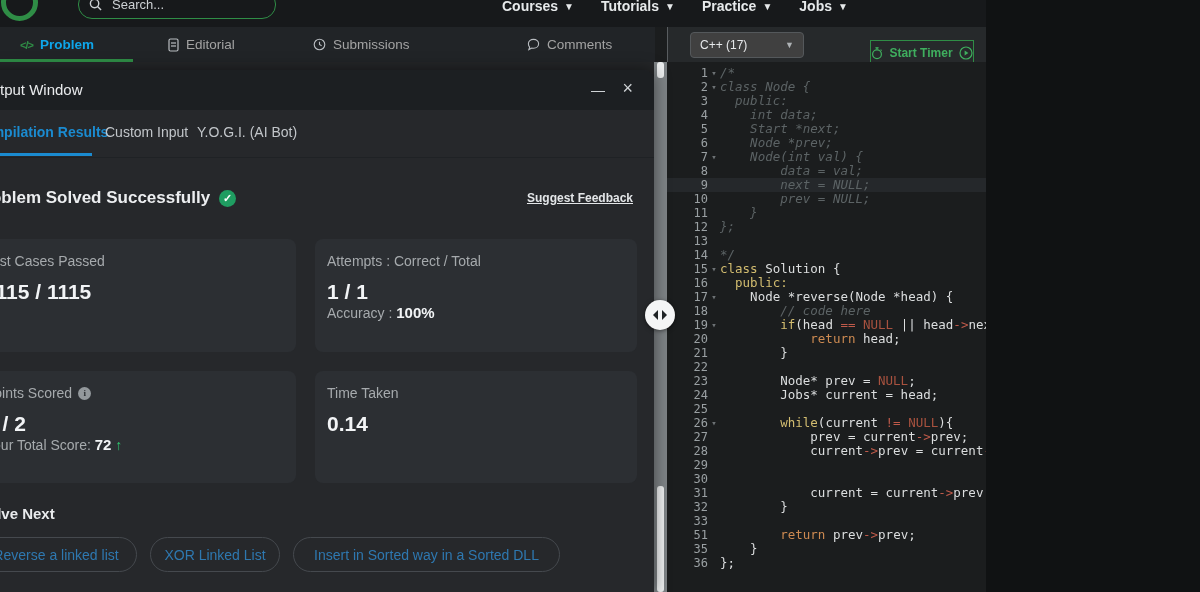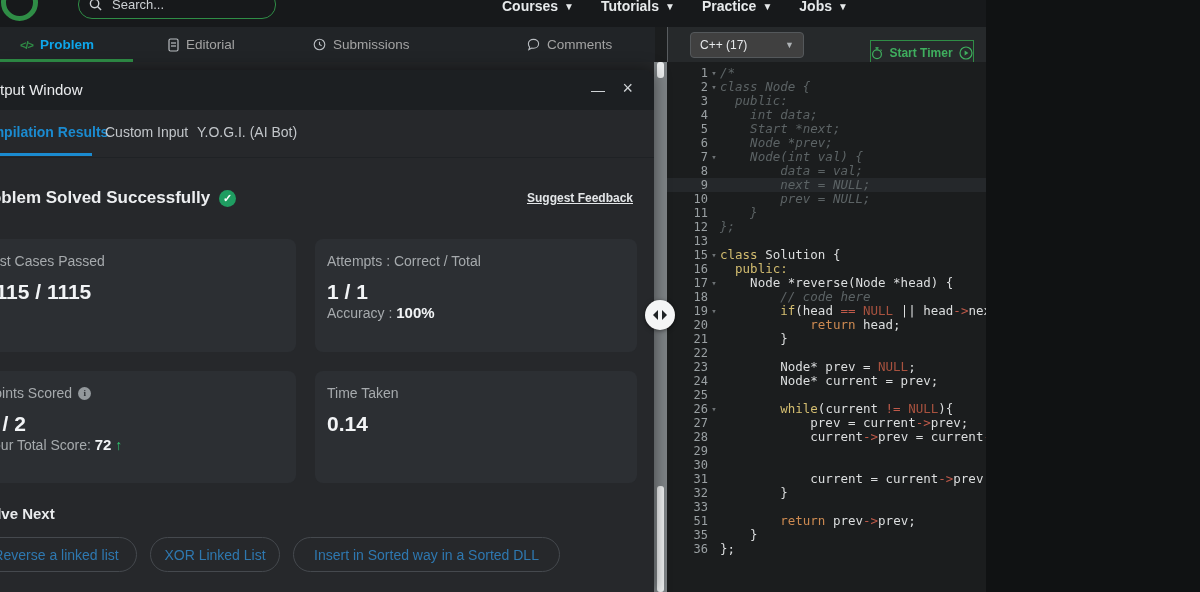--- a/index.html
+++ b/index.html
@@ -255,20 +255,25 @@
           <span class="ln">12</span>
           <span class="fold"></span>
           <span class="code"><span class="tok-c">};</span></span>
         </div>
         <div class="code-line">
           <span class="ln">13</span>
           <span class="fold"></span>
           <span class="code"></span>
         </div>
         <div class="code-line">
+          <span class="ln">14</span>
+          <span class="fold"></span>
+          <span class="code"><span class="tok-c">*/</span></span>
+        </div>
+        <div class="code-line">
           <span class="ln">15</span>
           <span class="fold">▾</span>
           <span class="code"><span class="tok-y">class</span><span class="tok-w"> Solution {</span></span>
         </div>
         <div class="code-line">
           <span class="ln">16</span>
           <span class="fold"></span>
           <span class="code"><span class="tok-y">  public:</span></span>
         </div>
         <div class="code-line">
@@ -302,21 +307,21 @@
           <span class="code"></span>
         </div>
         <div class="code-line">
           <span class="ln">23</span>
           <span class="fold"></span>
           <span class="code"><span class="tok-w">        Node* prev = </span><span class="tok-n">NULL</span><span class="tok-w">;</span></span>
         </div>
         <div class="code-line">
           <span class="ln">24</span>
           <span class="fold"></span>
-          <span class="code"><span class="tok-w">        Node* current = prev;</span></span>
+          <span class="code"><span class="tok-w">        Jobs* current = head;</span></span>
         </div>
         <div class="code-line">
           <span class="ln">25</span>
           <span class="fold"></span>
           <span class="code"></span>
         </div>
         <div class="code-line">
           <span class="ln">26</span>
           <span class="fold">▾</span>
           <span class="code"><span class="tok-w">        </span><span class="tok-y">while</span><span class="tok-w">(current </span><span class="tok-r">!=</span><span class="tok-w"> </span><span class="tok-n">NULL</span><span class="tok-w">){</span></span>

